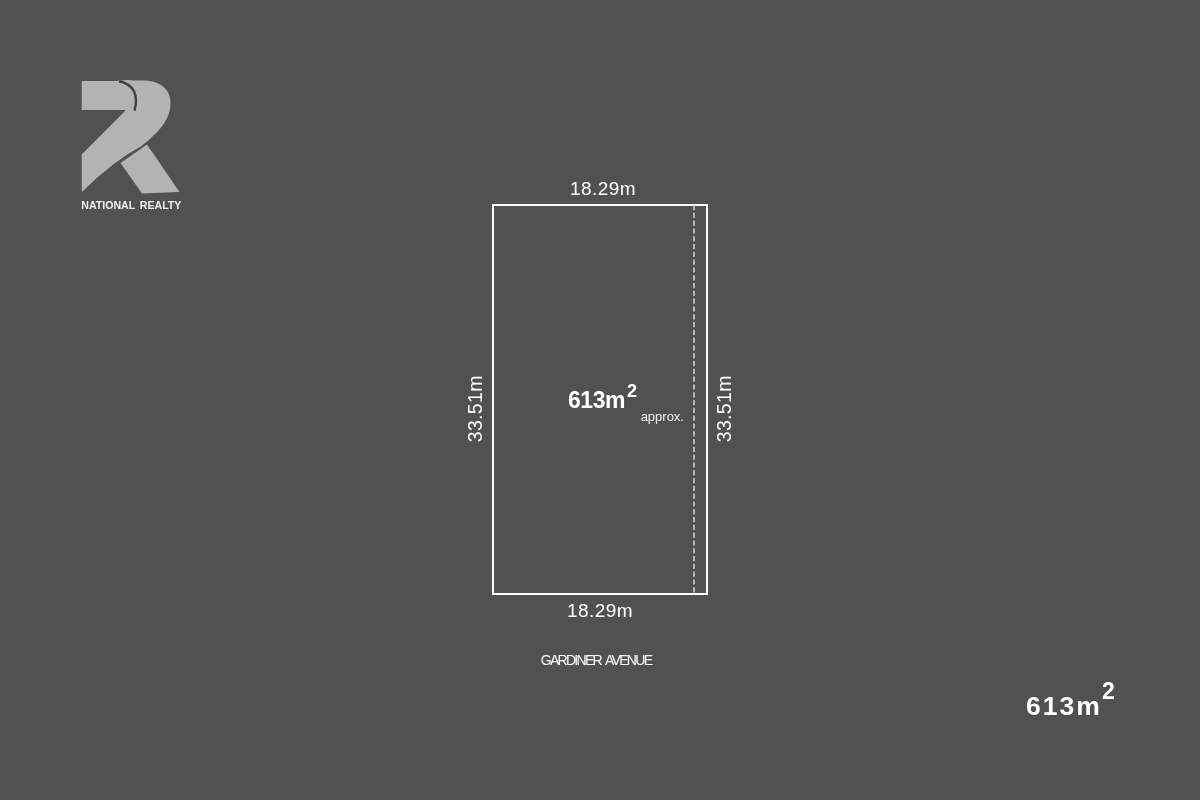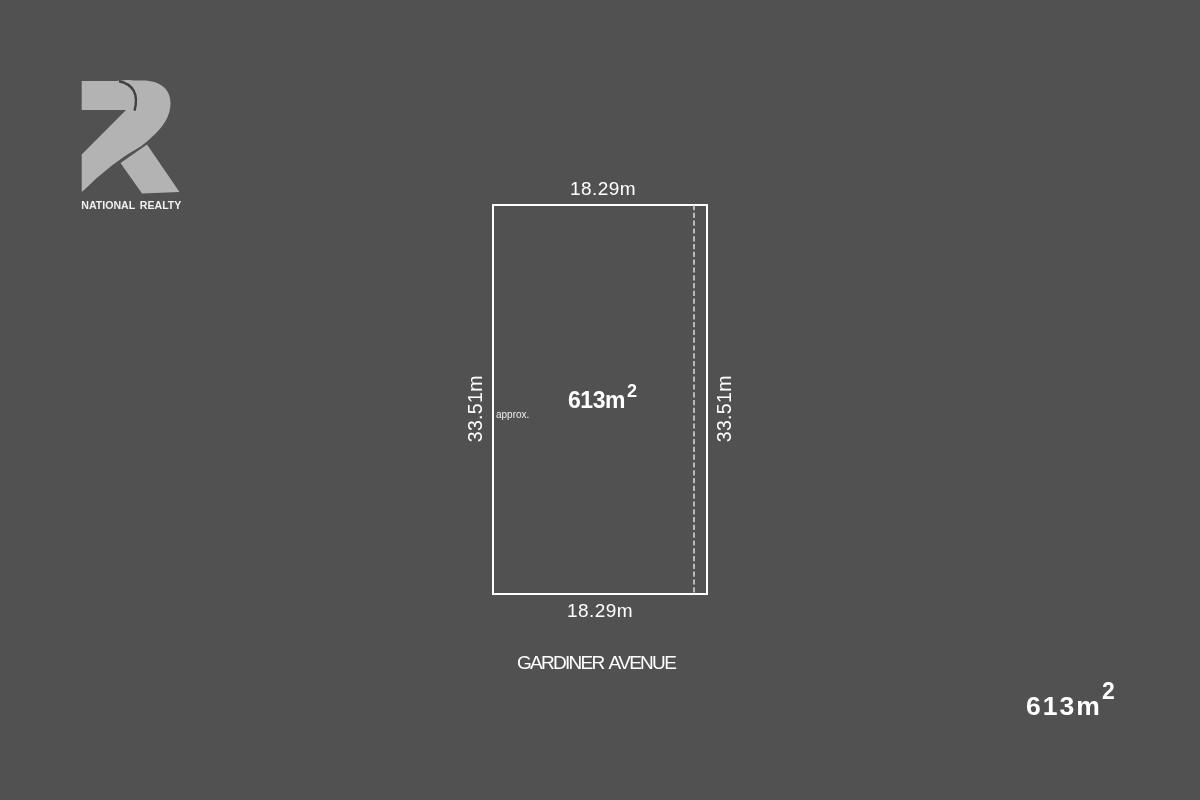--- a/index.html
+++ b/index.html
@@ -34,19 +34,19 @@
 <div class="abs" style="left:500px;top:601px;width:200px;text-align:center;font-size:19px;color:#ffffff;letter-spacing:0.4px;line-height:1;">18.29m</div>
 
 <div class="abs" style="left:376px;top:399.2px;width:200px;height:19.5px;text-align:center;font-size:19.5px;color:#ffffff;letter-spacing:0.3px;line-height:19.5px;transform:rotate(-90deg);transform-origin:center;">33.51m</div>
 
 <div class="abs" style="left:624.8px;top:399.2px;width:200px;height:19.5px;text-align:center;font-size:19.5px;color:#ffffff;letter-spacing:0.3px;line-height:19.5px;transform:rotate(-90deg);transform-origin:center;">33.51m</div>
 
 <div class="abs" style="left:496.5px;top:389.2px;width:200px;text-align:center;font-size:23px;letter-spacing:-0.5px;font-weight:bold;color:#ffffff;line-height:1;">613m</div>
 
 <div class="abs" style="left:627px;top:382px;font-size:18px;font-weight:bold;color:#ffffff;line-height:1;">2</div>
 
-<div class="abs" style="left:496px;top:409.5px;width:200px;text-align:left;font-size:10px;color:#ededed;line-height:1;">approx.</div>
+<div class="abs" style="left:484px;top:409.5px;width:200px;text-align:right;font-size:13px;color:#ededed;line-height:1;">approx.</div>
 
-<div class="abs" style="left:496px;top:652.6px;width:200px;text-align:center;font-size:19px;color:#ffffff;letter-spacing:-1.7px;word-spacing:2.5px;line-height:1;white-space:nowrap;">GARDINER AVENUE</div>
+<div class="abs" style="left:496px;top:652.6px;width:200px;text-align:center;font-size:14px;color:#ffffff;letter-spacing:-1.7px;word-spacing:2.5px;line-height:1;white-space:nowrap;">GARDINER AVENUE</div>
 
 <div class="abs" style="left:1026px;top:692.7px;font-size:26.5px;font-weight:bold;color:#ffffff;letter-spacing:2px;line-height:1;">613m</div>
 
 <div class="abs" style="left:1102px;top:679.5px;font-size:23px;font-weight:bold;color:#ffffff;line-height:1;">2</div>
 
 </body></html>

